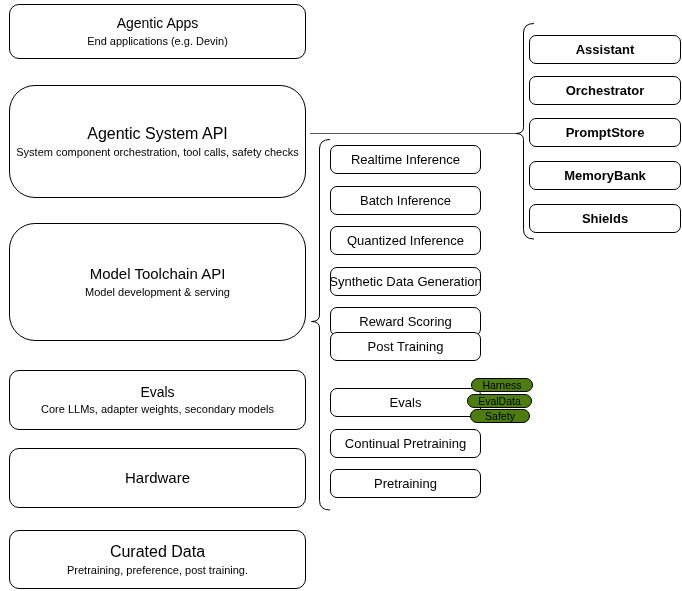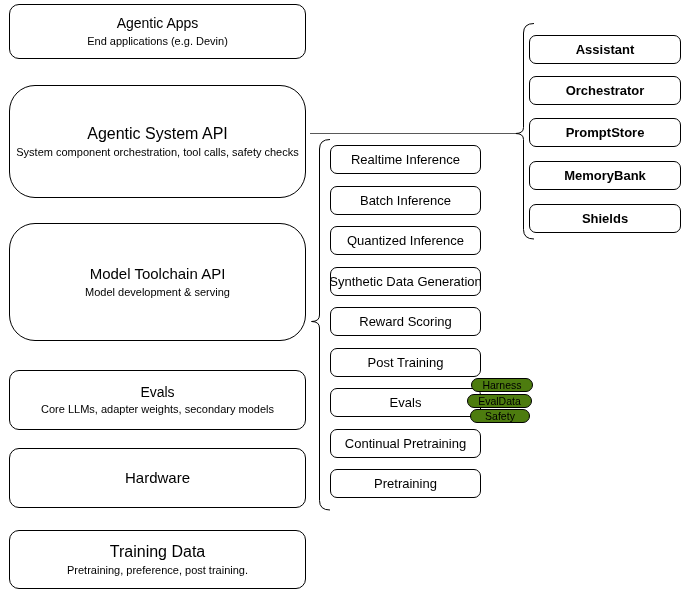--- a/index.html
+++ b/index.html
@@ -108,40 +108,40 @@
   <div class="lbox" style="top:370px;height:60px;border-radius:10px">
     <div class="ltitle" style="font-size:14px">Evals</div>
     <div class="lsub">Core LLMs, adapter weights, secondary models</div>
   </div>
 
   <div class="lbox" style="top:448px;height:60px;border-radius:10px">
     <div class="ltitle" style="font-size:15px">Hardware</div>
   </div>
 
   <div class="lbox" style="top:530px;height:59px;border-radius:10px">
-    <div class="ltitle" style="font-size:16px">Training Data</div>
+    <div class="ltitle" style="font-size:16px">Curated Data</div>
     <div class="lsub">Pretraining, preference, post training.</div>
   </div>
 
   <div class="sbox mcol" style="top:145px">
     <span>Realtime Inference</span>
   </div>
   <div class="sbox mcol" style="top:186px">
     <span>Batch Inference</span>
   </div>
   <div class="sbox mcol" style="top:226px">
     <span>Quantized Inference</span>
   </div>
   <div class="sbox mcol" style="top:267px">
     <span>Synthetic Data Generation</span>
   </div>
   <div class="sbox mcol" style="top:307px">
     <span>Reward Scoring</span>
   </div>
-  <div class="sbox mcol" style="top:348px">
+  <div class="sbox mcol" style="top:332px">
     <span>Post Training</span>
   </div>
   <div class="sbox mcol" style="top:388px">
     <span>Evals</span>
   </div>
   <div class="sbox mcol" style="top:429px">
     <span>Continual Pretraining</span>
   </div>
   <div class="sbox mcol" style="top:469px">
     <span>Pretraining</span>

